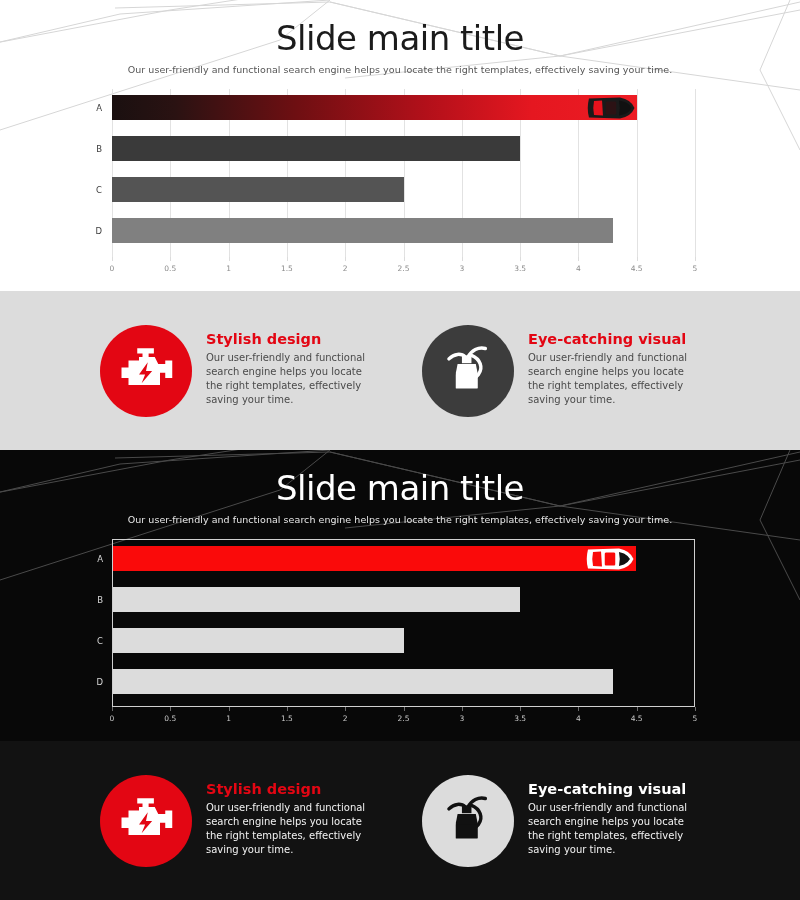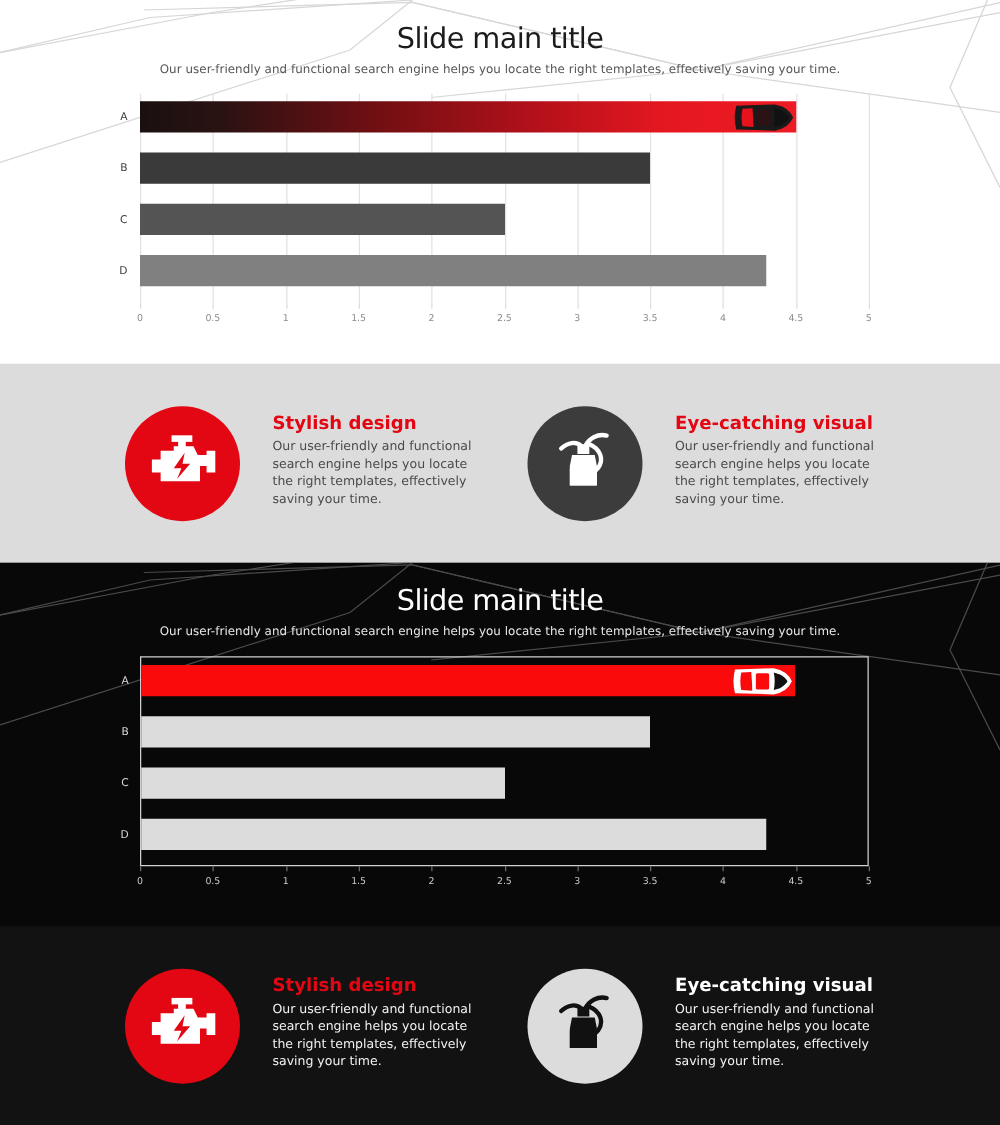--- a/index.html
+++ b/index.html
@@ -12,21 +12,21 @@
   .slide { position: relative; width: 800px; overflow: hidden; }
 
   
   .slide-light { height: 450px; background: #ffffff; }
   .slide-dark  { height: 450px; background: #080808; }
 
   .bg-lines { position: absolute; inset: 0; pointer-events: none; }
 
   .hero { position: relative; padding-top: 18px; text-align: center; z-index: 2; }
   .slide-title {
-    font-size: 23px; font-weight: 400; letter-spacing: -0.5px;
+    font-size: 34px; font-weight: 400; letter-spacing: -0.5px;
     font-family: "DejaVu Sans", "Liberation Sans", sans-serif;
   }
   .slide-light .slide-title { color: #1b1b1b; }
   .slide-dark  .slide-title { color: #ffffff; }
   .slide-sub { font-size: 9.5px; margin-top: 6px; letter-spacing: 0.05px; }
   .slide-light .slide-sub { color: #555555; }
   .slide-dark  .slide-sub { color: #e8e8e8; }
 
   
   .chart-wrap { position: relative; z-index: 2; margin: 14px 0 0 0; }
@@ -62,21 +62,21 @@
   .car { position: absolute; top: 50%; transform: translate(-100%, -50%); width: 52px; height: 27px; }
 
   
   .features {
     position: absolute; left: 0; right: 0; bottom: 0; height: 159px;
     display: flex; align-items: center; padding: 0 100px; gap: 44px; z-index: 3;
   }
   .slide-light .features { background: #dcdcdc; }
   .slide-dark  .features { background: #121212; }
 
-  .feature { display: flex; align-items: flex-start; gap: 26px; width: 302px; }
+  .feature { display: flex; align-items: flex-start; gap: 14px; width: 302px; }
   .feat-circle {
     flex: none; width: 92px; height: 92px; border-radius: 50%;
     display: flex; align-items: center; justify-content: center;
   }
   .feat-body { padding-top: 6px; }
   .feat-title { font-size: 14.5px; font-weight: 700; margin-bottom: 4px; }
   .feat-text { font-size: 10px; line-height: 1.42; }
   .slide-light .feat-text { color: #4a4a4a; }
   .slide-dark  .feat-text { color: #f2f2f2; }
   .slide-dark  .feat-title.alt { color: #ffffff; }

